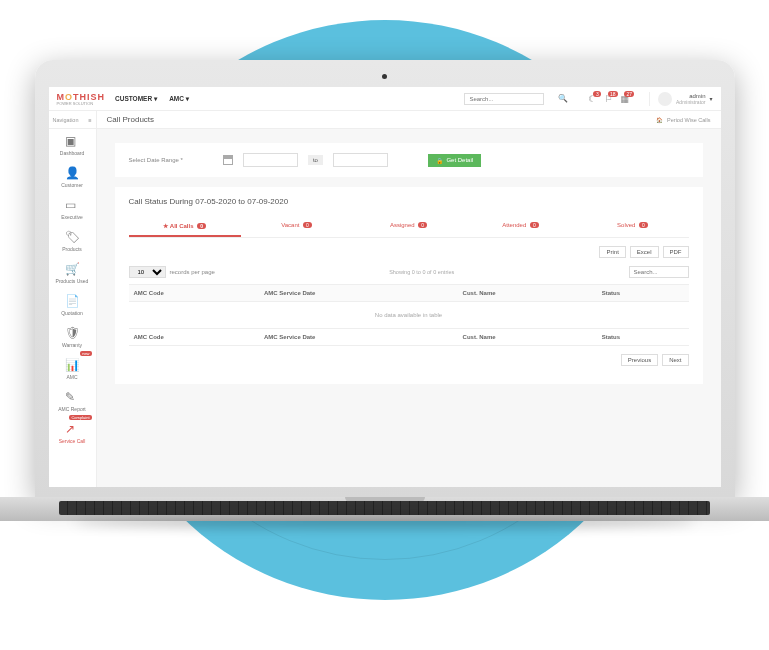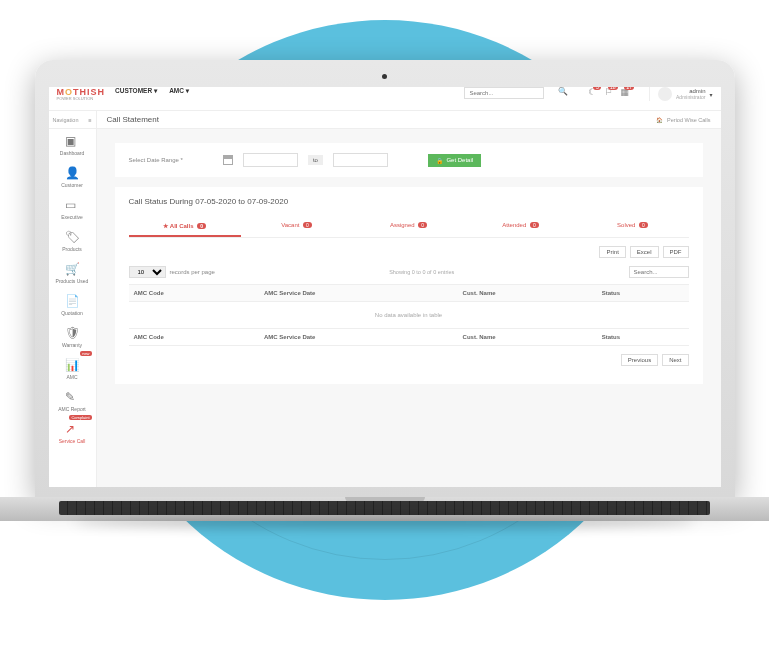--- a/index.html
+++ b/index.html
@@ -5,21 +5,21 @@
 *{margin:0;padding:0;box-sizing:border-box;font-family:Arial,Helvetica,sans-serif}
 body{background:#fff;width:769px;height:650px;overflow:hidden;position:relative}
 .bg-circle{position:absolute;top:20px;left:50%;transform:translateX(-50%);width:580px;height:580px;border-radius:50%;background:#5bc0de}
 .ring{position:absolute;top:50%;left:50%;transform:translate(-50%,-50%);border-radius:50%;border:1px solid rgba(0,0,0,0.08)}
 .ring1{width:500px;height:500px}
 .ring2{width:420px;height:420px}
 .laptop{position:absolute;top:60px;left:50%;transform:translateX(-50%);width:700px}
 .screen-bezel{background:linear-gradient(#e8e8e8,#d8d8d8);border-radius:18px 18px 0 0;padding:14px 14px 10px;box-shadow:0 8px 30px rgba(0,0,0,0.3)}
 .camera{width:5px;height:5px;background:#333;border-radius:50%;margin:0 auto 8px}
 .screen{background:#fff;height:400px;overflow:hidden;font-size:6.5px;color:#555}
-.topbar{display:flex;align-items:flex-start;height:24px;border-bottom:1px solid #eee;padding:0 8px;gap:10px}
+.topbar{display:flex;align-items:center;height:24px;border-bottom:1px solid #eee;padding:0 8px;gap:10px}
 .logo{color:#d9534f;font-weight:bold;font-size:9px;letter-spacing:1px}
 .logo .o{color:#f0ad4e}
 .logo-sub{font-size:4px;color:#999;display:block;margin-top:-1px}
 .topmenu{display:flex;gap:12px;font-size:6.5px;font-weight:bold;color:#333}
 .topmenu span{cursor:pointer}
 .spacer{flex:1}
 .search-box{border:1px solid #ddd;padding:2px 4px;width:80px;font-size:6px;color:#999}
 .search-ico{font-size:8px;color:#333;margin-left:4px}
 .notif-group{display:flex;gap:8px;margin-left:10px;align-items:center}
 .notif{position:relative;font-size:9px;color:#888}
@@ -157,21 +157,21 @@
               <div class="nav-item active">
                 <span class="nav-tag">Complaint</span>
                 <span class="nav-ico" style="font-size:12px">↗</span>
                 <span>Service Call</span>
               </div>
             </div>
         </div>
 
         <div class="main">
           <div class="page-header">
-            <span class="page-title">Call Statement</span>
+            <span class="page-title">Call Products</span>
             <div class="spacer"></div>
             <div class="crumb">
               <span>🏠</span>
               <span>Period Wise Calls</span>
             </div>
           </div>
 
           <div class="content">
             <div class="filter-row">
               <span class="filter-label">Select Date Range *</span>

